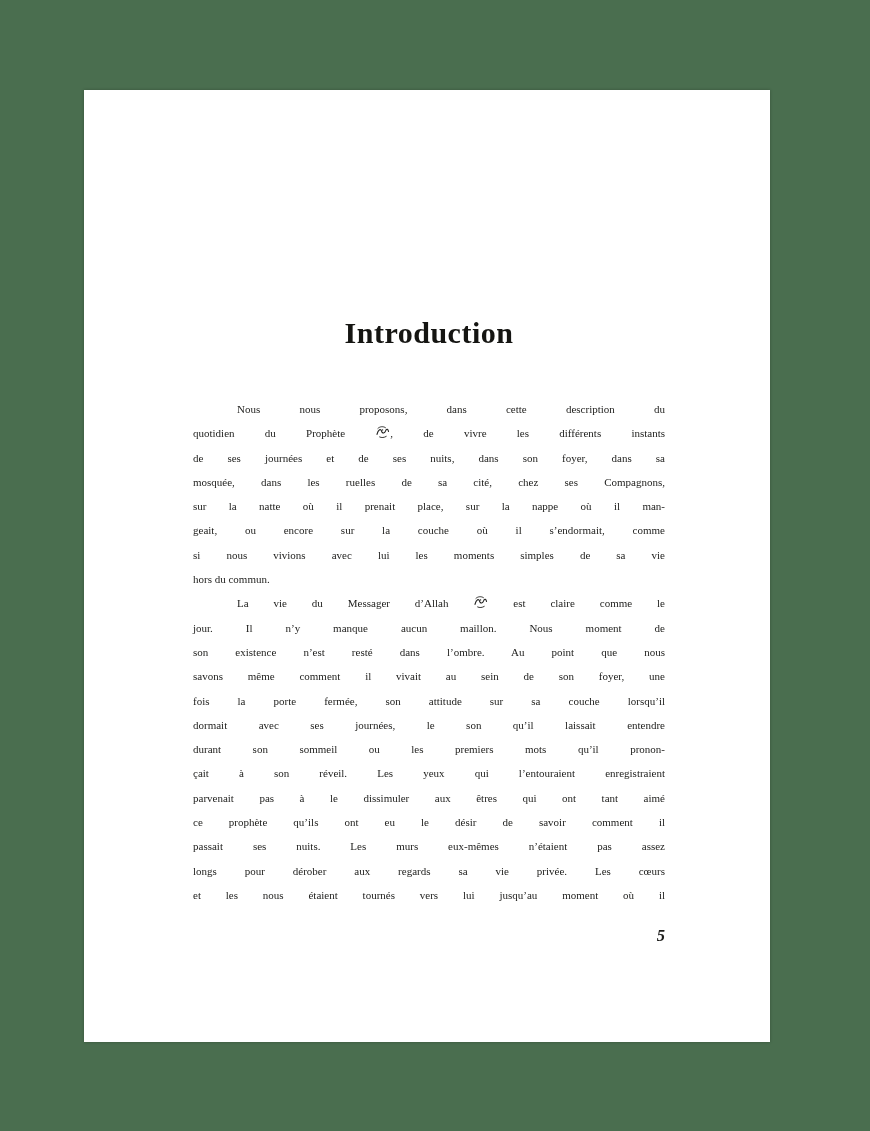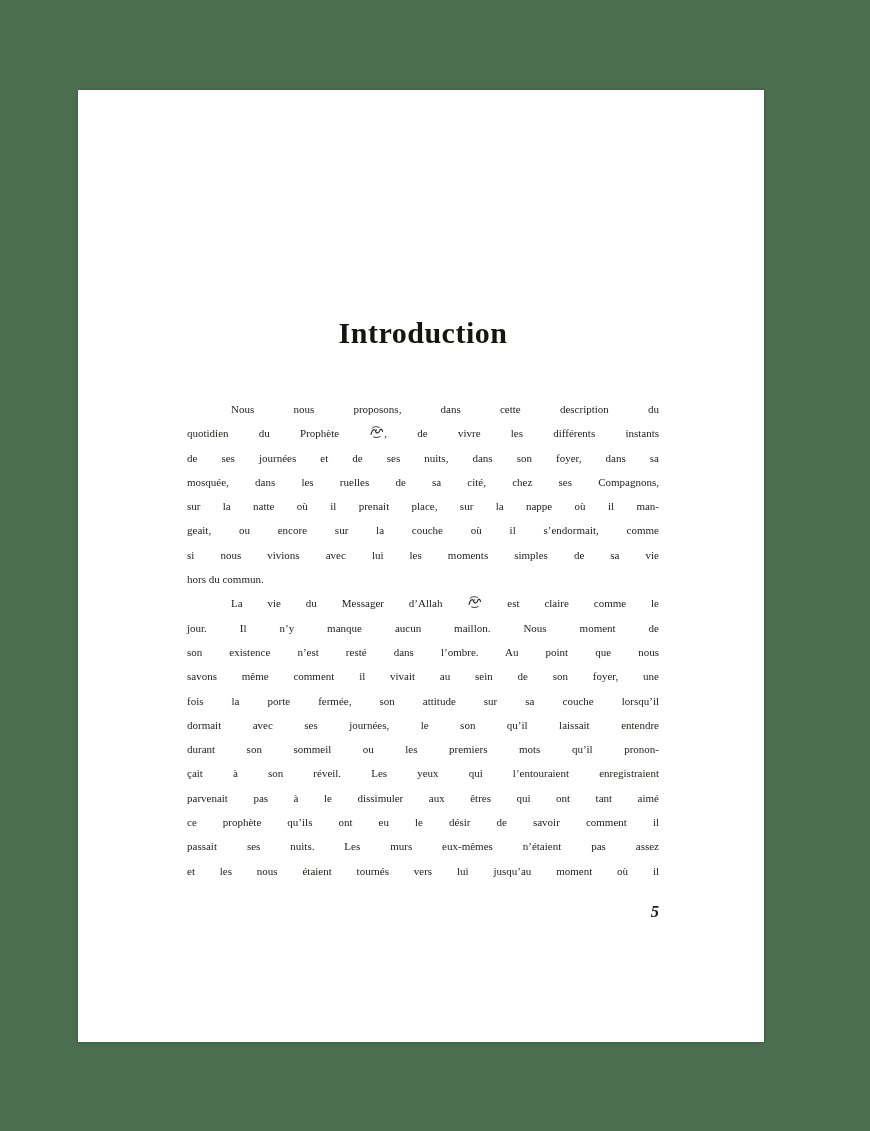--- a/index.html
+++ b/index.html
@@ -4,21 +4,21 @@
 <style>
   html, body { margin: 0; padding: 0; overflow: hidden; }
   body {
     width: 870px; height: 1131px;
     background: #4a6e4f;
     position: relative;
     font-family: "Liberation Serif", serif;
   }
   .page {
     position: absolute;
-    left: 78px; top: 90px;
+    left: 84px; top: 90px;
     width: 686px; height: 952px;
     background: #ffffff;
     box-shadow: 0 0 3px rgba(0,0,0,0.25);
   }
   .content {
     padding: 225px 105px 0 109px;
   }
   .title {
     margin: 0;
     width: 472px;
@@ -89,17 +89,18 @@
         <div class="line">jour. Il n’y manque aucun maillon. Nous moment de</div>
         <div class="line">son existence n’est resté dans l’ombre. Au point que nous</div>
         <div class="line">savons même comment il vivait au sein de son foyer, une</div>
         <div class="line">fois la porte fermée, son attitude sur sa couche lorsqu’il</div>
         <div class="line">dormait avec ses journées, le son qu’il laissait entendre</div>
         <div class="line">durant son sommeil ou les premiers mots qu’il pronon-</div>
         <div class="line">çait à son réveil. Les yeux qui l’entouraient enregistraient</div>
         <div class="line">parvenait pas à le dissimuler aux êtres qui ont tant aimé</div>
         <div class="line">ce prophète qu’ils ont eu le désir de savoir comment il</div>
         <div class="line">passait ses nuits. Les murs eux-mêmes n’étaient pas assez</div>
+        <div class="line">longs pour dérober aux regards sa vie privée. Les cœurs</div>
         <div class="line">et les nous étaient tournés vers lui jusqu’au moment où il</div>
       </div>
     <div class="folio">5</div>
   </div>
 </div>
 
 </body></html>

